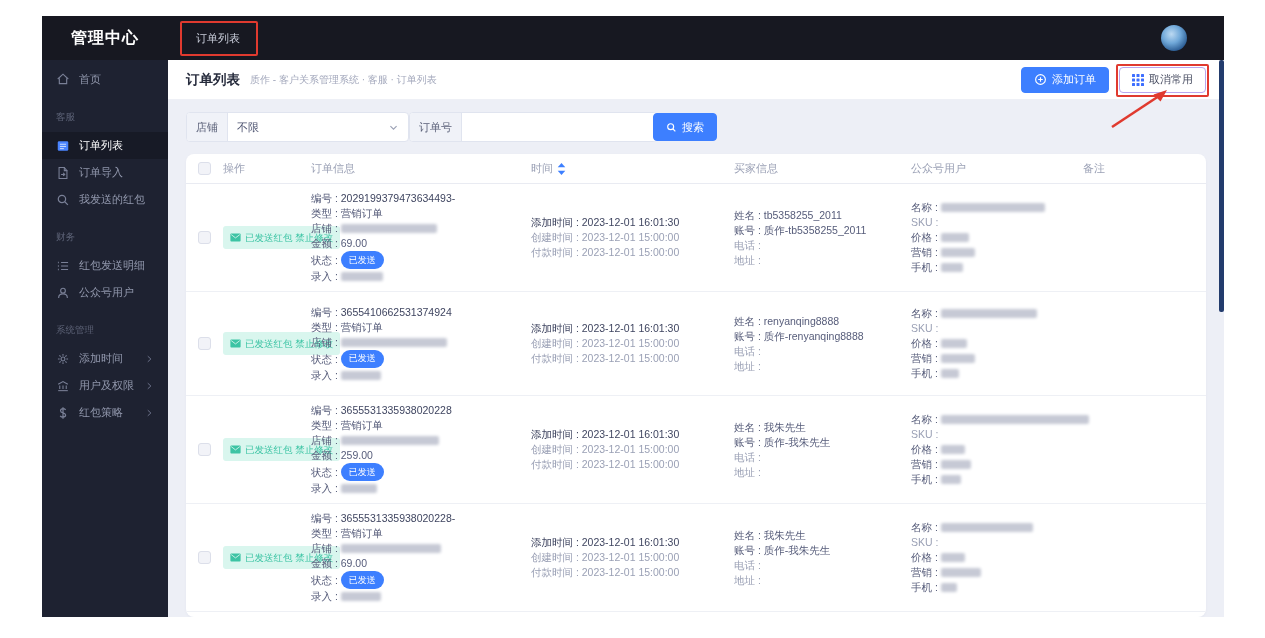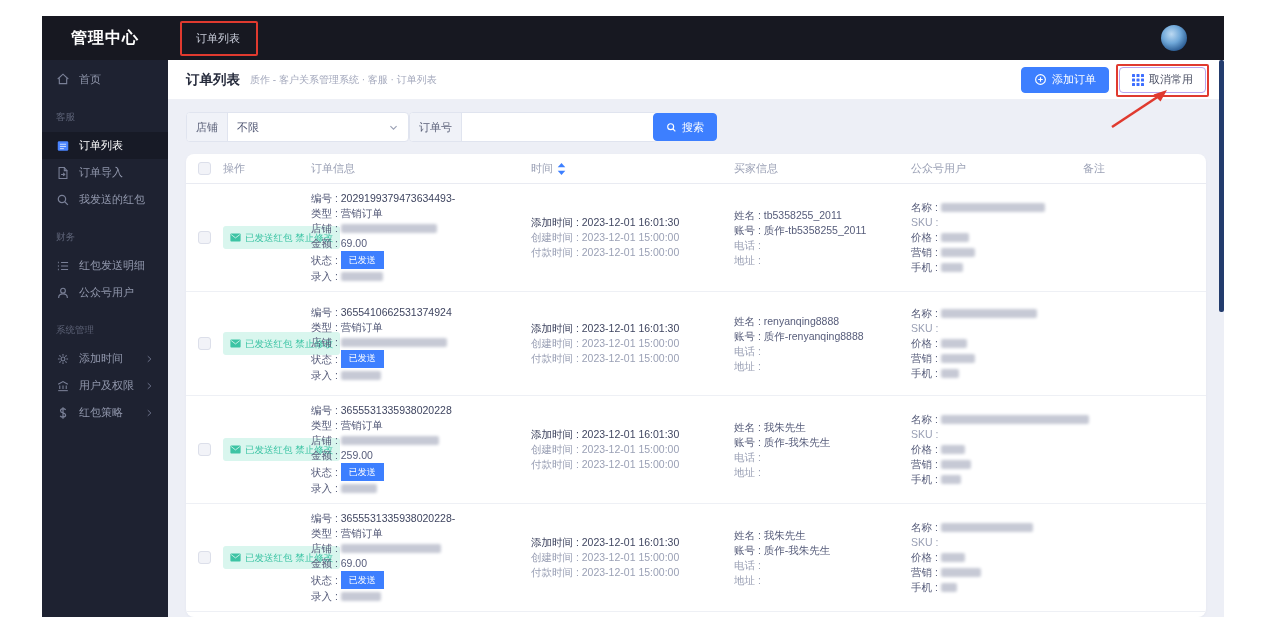--- a/index.html
+++ b/index.html
@@ -60,21 +60,21 @@
   .trow { border-bottom:1px solid #eef0f5; min-height:104px; }
   .cell { padding:7px 4px 7px 0; font-size:10.5px; color:#565c7a; line-height:15px; }
   .cell.center-v { display:flex; flex-direction:column; justify-content:center; }
   .c-check { display:flex; align-items:center; }
   .c-op { display:flex; align-items:center; }
   .checkbox { width:13px; height:13px; border:1px solid #dcdfea; background:#f2f3f8; border-radius:3px; cursor:pointer; }
   .badge-op { display:inline-flex; align-items:center; gap:4px; background:#d9f6ee; color:#3cc4a4; font-size:9.5px; padding:4px 7px; border-radius:3px; white-space:nowrap; cursor:pointer; }
   .ln { white-space:nowrap; }
   .dk { color:#3f4560; }
   .lt { color:#9aa0b5; }
-  .pill { display:inline-block; background:#3d7fff; color:#fff; font-size:9px; padding:1.5px 8px; border-radius:0; vertical-align:1px; }
+  .pill { display:inline-block; background:#3d7fff; color:#fff; font-size:9px; padding:1.5px 8px; border-radius:9px; vertical-align:1px; }
   .blur { display:inline-block; height:9px; border-radius:2px; background:#c6c9d5; filter:blur(1.5px); vertical-align:-1px; }
 
   
   .vscroll { position:absolute; right:0; top:44px; width:5px; height:252px; background:#233c6d; border-radius:2px; cursor:grab; }
   #arrow-ann { position:absolute; left:1100px; top:83px; width:80px; height:52px; pointer-events:none; }
 </style>
 </head>
 <body>
 
 <div id="stage">

